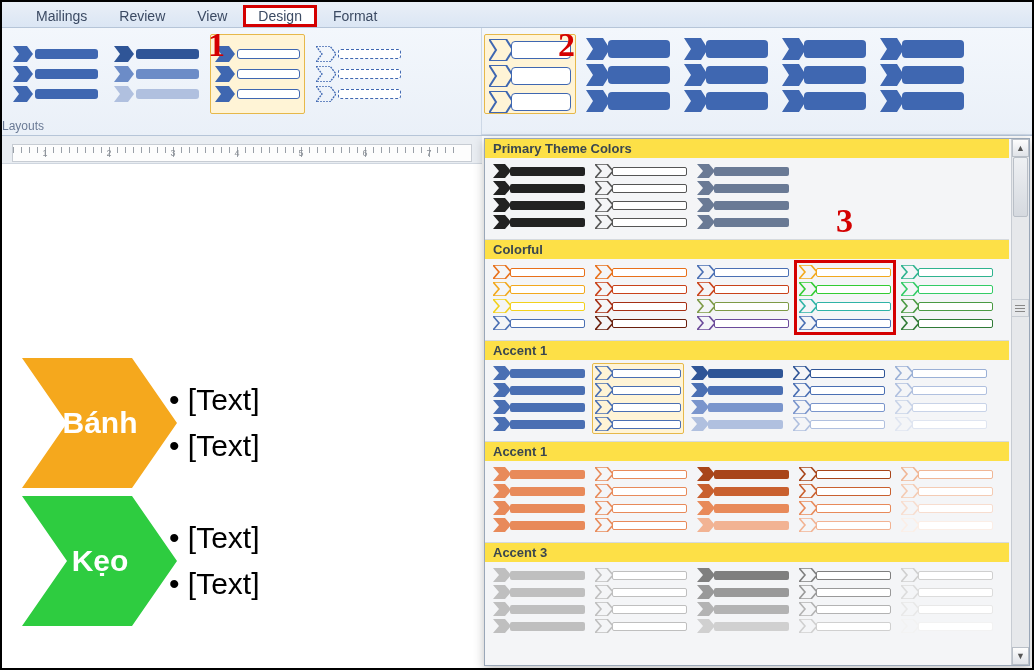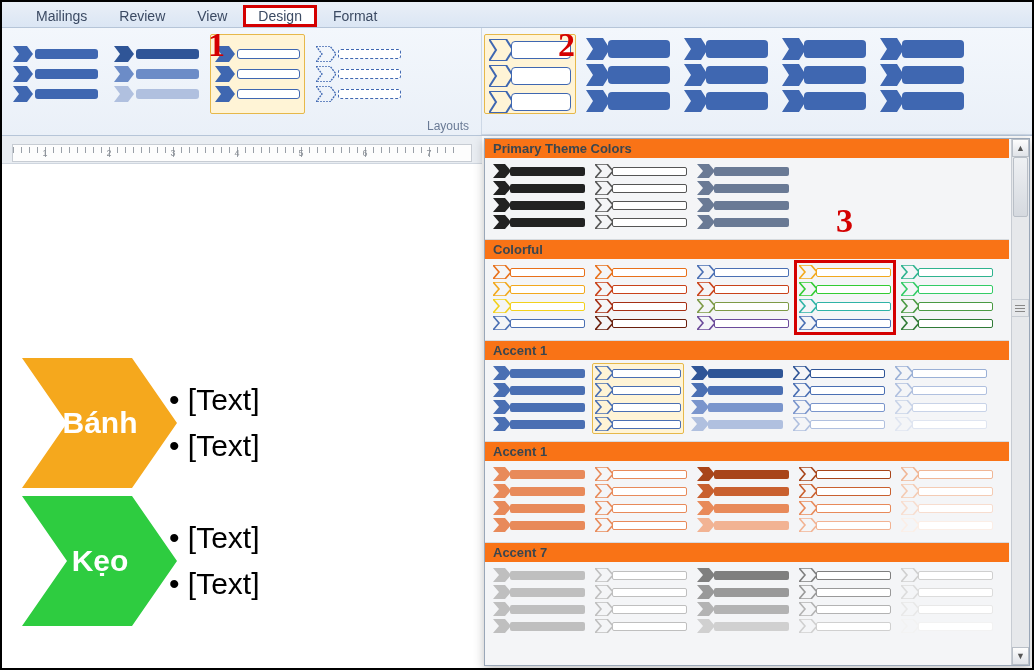--- a/index.html
+++ b/index.html
@@ -6,21 +6,21 @@
   body { width: 1034px; height: 670px; background: #fff; overflow: hidden; border: 2px solid #000; position: relative; }
 
   
   .tabs { height: 26px; display: flex; align-items: flex-end; padding-left: 18px; background: linear-gradient(#e9eff7,#dbe6f4); border-bottom: 1px solid #b6c5d8; font-size: 14px; color: #3b4a63; }
   .tab { padding: 3px 16px 3px; cursor: default; }
   .tab.hl { border: 3px solid #d40000; padding: 0 12px; background: #fff; }
 
   
   .ribbon { height: 108px; background: linear-gradient(#f3f7fc,#eaf0f8); border-bottom: 1px solid #b6c5d8; display: flex; position: relative; }
   .group-layouts { width: 480px; position: relative; border-right: 1px solid #cdd8e6; }
-  .group-label { position: absolute; bottom: 2px; left: 0; right: 12px; text-align: right; font-size: 12px; color: #6a7a95; }
+  .group-label { position: absolute; bottom: 2px; left: 0; right: 12px; text-align: left; font-size: 12px; color: #6a7a95; }
 
   .layout-thumbs { display: flex; gap: 6px; padding: 6px 6px 0 6px; }
   .layout-thumb { width: 95px; height: 80px; display: flex; flex-direction: column; justify-content: center; gap: 4px; padding: 4px; border: 1px solid transparent; border-radius: 2px; }
   .layout-thumb.sel { border: 1px solid #e6b84a; background: #fff4d6; }
   .lrow { display: flex; align-items: center; }
   .lrow svg.ch { width: 20px; height: 16px; }
   .lbar { height: 10px; border-radius: 3px; flex: 1; margin-left: 2px; }
   .solid .lbar { background: #3f67b1; }
   .outline .lbar { border: 1.5px solid #3f67b1; background: #fff; }
   .dashed .lbar { border: 1.5px dashed #3f67b1; background: #fff; }
@@ -51,21 +51,21 @@
   
   .panel { position: absolute; left: 482px; top: 136px; right: 2px; bottom: 2px; background: #f4f5f7; border: 1px solid #9aa7b8; box-shadow: 0 3px 10px rgba(0,0,0,.25); overflow: hidden; }
   .panel-inner { position: absolute; inset: 0 20px 0 0; overflow: hidden; }
   .scrollbar { position: absolute; right: 0; top: 0; bottom: 0; width: 18px; background: #e6e8eb; border-left: 1px solid #c7ccd3; }
   .sb-btn { height: 18px; background: linear-gradient(#fdfdfd,#e0e3e8); border: 1px solid #b9bfc7; margin: 0; display:flex;align-items:center;justify-content:center;font-size:9px;color:#555;}
   .sb-track { position: absolute; top: 18px; bottom: 18px; left: 0; right: 0; }
   .sb-thumb { position: absolute; top: 0; height: 60px; left: 1px; right: 1px; background: linear-gradient(#eef0f3,#d5d9df); border: 1px solid #b9bfc7; border-radius: 2px; }
   .side-grip{position:absolute;right:0;top:160px;width:18px;height:18px;background:#e6e8eb;border:1px solid #c7ccd3;display:flex;flex-direction:column;gap:2px;align-items:center;justify-content:center}
   .side-grip span{width:10px;height:1px;background:#888}
 
-  .cat { padding: 2px 8px; font-size: 13px; font-weight: 600; color: #3a464f; border-top: 1px solid #d6dade; background: #f97316; }
+  .cat { padding: 2px 8px; font-size: 13px; font-weight: 600; color: #3a464f; border-top: 1px solid #d6dade; background: #fde047; }
   .cat:first-child{border-top:none}
   .row { display: flex; gap: 10px; padding: 6px 8px 10px; }
   .opt { width: 92px; cursor: pointer; }
   .opt.hov { border: 1px solid #e6b84a; background: #fff4d6; border-radius: 2px; padding: 2px; margin: -3px; }
   .opt.hl3 { outline: 3px solid #d40000; outline-offset: 2px; }
   .mini { display: flex; flex-direction: column; gap: 3px; }
   .mrow { display: flex; align-items: center; }
   .mch { width: 18px; height: 14px; }
   .mbar { height: 9px; flex: 1; border-radius: 2px; margin-left: -1px; }
   .tooltip { position: absolute; right: 4px; top: 228px; background: #ffffe8; border: 1px solid #b6b68a; font-size: 12px; color: #3a3a3a; padding: 1px 6px; white-space: nowrap; z-index: 5; }
@@ -894,21 +894,21 @@
             </div>
             <div class="mrow">
               <svg class="mch" viewBox="0 0 18 14">
                 <polygon fill="none" stroke="#fbeee6" stroke-width="1.6" points="0,0 12,0 18,7 12,14 0,14 6,7"></polygon>
               </svg>
               <div class="mbar" style="border: 1.4px solid rgb(251, 238, 230); background: rgb(255, 255, 255);"></div>
             </div>
           </div>
         </div>
       </div>
-      <div class="cat">Accent 7</div>
+      <div class="cat">Accent 3</div>
       <div class="row">
         <div class="opt">
           <div class="mini">
             <div class="mrow">
               <svg class="mch" viewBox="0 0 18 14">
                 <polygon fill="#bfbfbf" points="0,0 12,0 18,7 12,14 0,14 6,7"></polygon>
               </svg>
               <div class="mbar" style="background: rgb(191, 191, 191);"></div>
             </div>
             <div class="mrow">

